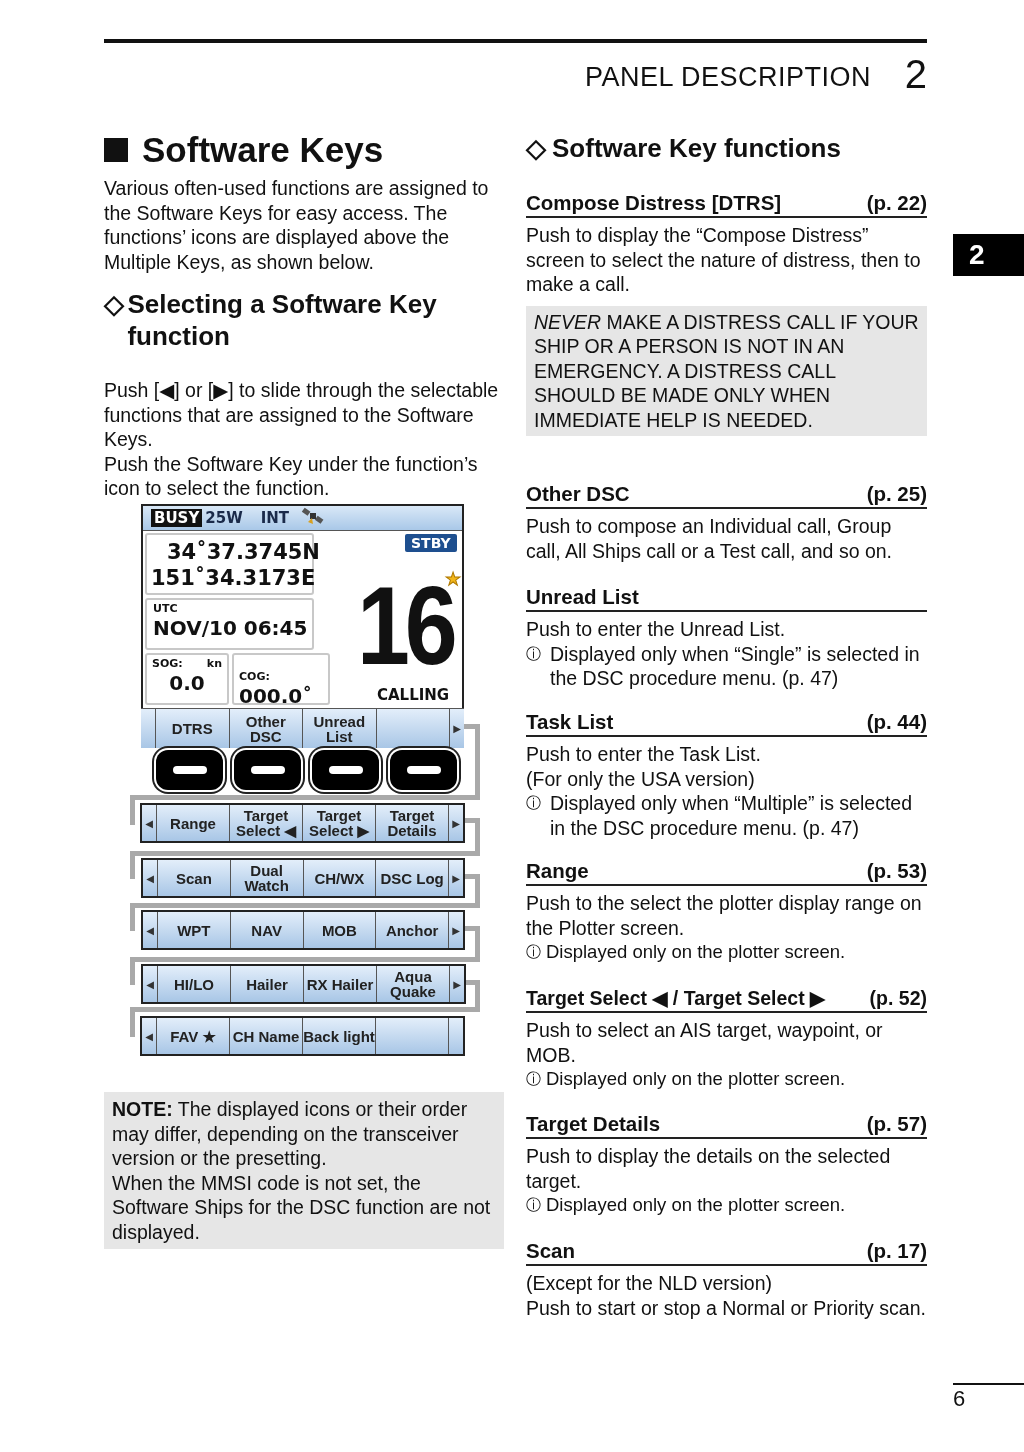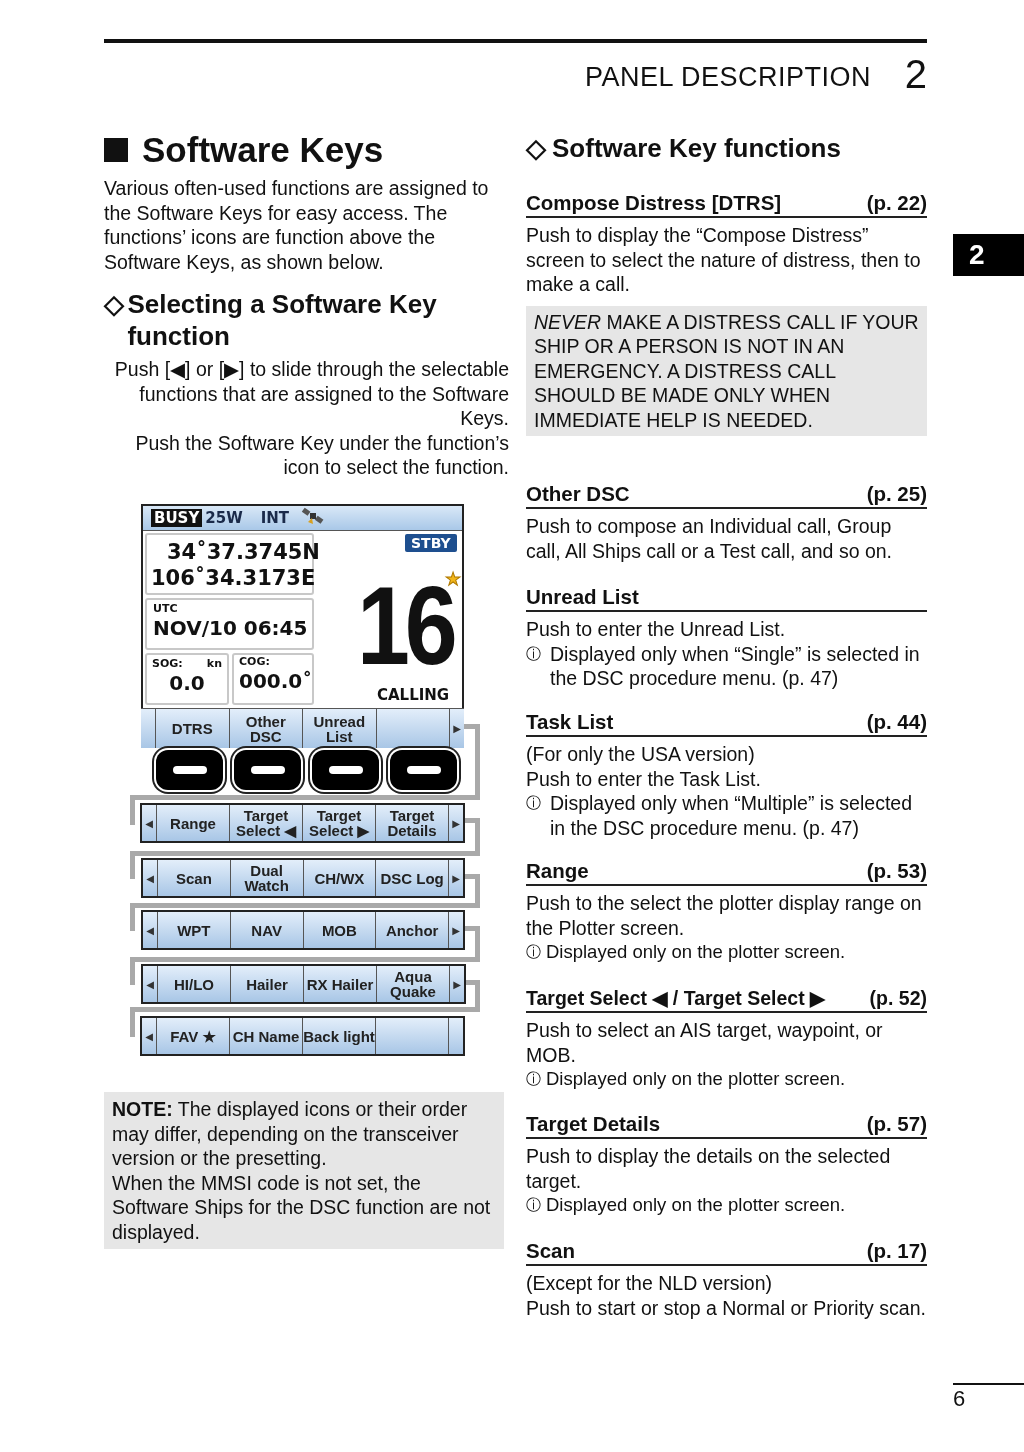--- a/index.html
+++ b/index.html
@@ -15,21 +15,21 @@
   .page-num { left:953px; top:1386px; font-size:22px; }
 
   
   .h1 { left:104px; top:130px; font-size:35px; font-weight:bold; display:flex; align-items:center; gap:14px; }
   .h1 .sq { width:24px; height:24px; background:#111; display:inline-block; }
   .para { font-size:19.5px; line-height:24.5px; }
   .intro { left:104px; top:176px; width:400px; }
   .h2 { font-size:26px; font-weight:bold; line-height:32px; }
   .h2-left { left:104px; top:288px; width:400px; }
   .h2 .dia { display:inline-block; width:26px; }
-  .select-para { left:104px; top:357px; width:405px;text-align:right; }
+  .select-para { left:104px; top:378px; width:405px; }
   .note-box { left:104px; top:1092px; width:400px; height:157px; background:#e6e6e6; padding:5px 8px; box-sizing:border-box; }
 
   
   .screen { left:141px; top:504px; width:323px; height:241px; border:2px solid #222; background:#fff; box-sizing:border-box; }
   .status-bar { position:absolute; left:0; top:0; right:0; height:24px; background:linear-gradient(#d9e8f7,#a9c8e8); border-bottom:1px solid #555;
                 display:flex; align-items:center; font-weight:bold; font-size:15px; font-family:"DejaVu Sans", sans-serif; }
   .busy { background:#111; color:#fff; padding:0 3px; margin-left:8px; }
   .panel { position:absolute; border:2px solid #c8c8c8; border-radius:3px; background:#fff; box-sizing:border-box; font-family:"DejaVu Sans", sans-serif; font-weight:bold; }
   .soft-row { position:absolute; display:flex; height:40px; border:2px solid #222; box-sizing:border-box; background:linear-gradient(#e3eefa,#a8c6e6); }
   .soft-row .cell { flex:1; display:flex; align-items:center; justify-content:center; text-align:center; border-left:1px solid #555;
@@ -56,21 +56,21 @@
 <div class="abs chapter-title">PANEL DESCRIPTION</div>
 <div class="abs chapter-num">2</div>
 <div class="abs side-tab">
     <span>2</span>
   </div>
 
 <div class="abs h1">
   <span class="sq"></span>
   <span>Software Keys</span>
 </div>
-<div class="abs para intro">Various often-used functions are assigned to the Software Keys for easy access. The functions’ icons are function above the Software Keys, as shown below.</div>
+<div class="abs para intro">Various often-used functions are assigned to the Software Keys for easy access. The functions’ icons are displayed above the Multiple Keys, as shown below.</div>
 <div class="abs h2 h2-left" style="display:flex;">
   <span class="dia">◇</span>
   <span>Selecting a Software Key function</span>
 </div>
 <div class="abs para select-para">
   <div>Push [◀] or [▶] to slide through the selectable functions that are assigned to the Software Keys.</div>
   <div>Push the Software Key under the function’s icon to select the function.</div>
 </div>
 
 <div class="abs screen">
@@ -82,34 +82,34 @@
       <svg width="24" height="20" viewBox="0 0 24 20">
           <rect x="2" y="3" width="7" height="5" fill="#555" transform="rotate(35 5 5)"></rect>
           <rect x="15" y="11" width="7" height="5" fill="#555" transform="rotate(35 18 13)"></rect>
           <rect x="9" y="7" width="6" height="6" fill="#333"></rect>
           <path d="M7 16 L11 12 L12 18 Z" fill="#d8a020"></path>
         </svg>
     </span>
   </div>
   <div class="panel" style="left:2px;top:27px;width:169px;height:62px;font-size:21px;line-height:26px;padding:4px 0 0 4px;">
     <div style="padding-left:16px">34˚37.3745N</div>
-    <div>106˚34.3173E</div>
+    <div>151˚34.3173E</div>
   </div>
   <div class="panel" style="left:2px;top:92px;width:169px;height:52px;padding:2px 0 0 6px;">
     <div style="font-size:11px">UTC</div>
     <div style="font-size:20px;line-height:26px">NOV/10 06:45</div>
   </div>
   <div class="panel" style="left:2px;top:147px;width:84px;height:52px;padding:2px 5px;">
     <div style="font-size:11px;display:flex;justify-content:space-between">
         <span>SOG:</span>
         <span>kn</span>
       </div>
     <div style="font-size:20px;text-align:center;line-height:26px">0.0</div>
   </div>
-  <div class="panel" style="left:89px;top:147px;width:82px;height:52px;padding:0 5px;">
+  <div class="panel" style="left:89px;top:147px;width:98px;height:52px;padding:15px 5px;">
     <div style="font-size:11px">COG:</div>
     <div style="font-size:20px;line-height:26px">000.0˚</div>
   </div>
   <div style="position:absolute;left:262px;top:28px;background:#1e4f8f;color:#fff;font-family:'DejaVu Sans',sans-serif;font-weight:bold;font-size:14px;padding:1px 6px;border-radius:2px;">STBY</div>
   <div style="position:absolute;left:302px;top:62px;color:#f2b61b;font-size:18px;-webkit-text-stroke:1px #b07a00;">★</div>
   <div style="position:absolute;left:214px;top:64px;font-family:'Liberation Sans',sans-serif;font-weight:bold;font-size:112px;line-height:112px;letter-spacing:-6px;transform:scaleX(0.85);transform-origin:left;">16</div>
   <div style="position:absolute;left:234px;top:180px;font-family:'DejaVu Sans',sans-serif;font-weight:bold;font-size:15px;">CALLING</div>
   <div class="soft-row" style="left:-2px;top:202px;width:323px;border-width:0;border-top:1px solid #555;">
     <div class="arrow"></div>
     <div class="cell">DTRS</div>
@@ -224,22 +224,22 @@
       </div>
   </div>
 </div>
 
 <div class="func" style="top:710px;">
   <div class="func-head">
       <span>Task List</span>
       <span>(p. 44)</span>
     </div>
   <div class="func-body">
+    <div>Push to enter the Task List.</div>
     <div>(For only the USA version)</div>
-    <div>Push to enter the Task List.</div>
     <div class="info">
         <span class="i">ⓘ</span>
         <span>Displayed only when “Multiple” is selected in the DSC procedure menu. (p. 47)</span>
       </div>
   </div>
 </div>
 
 <div class="func" style="top:859px;">
   <div class="func-head">
       <span>Range</span>

